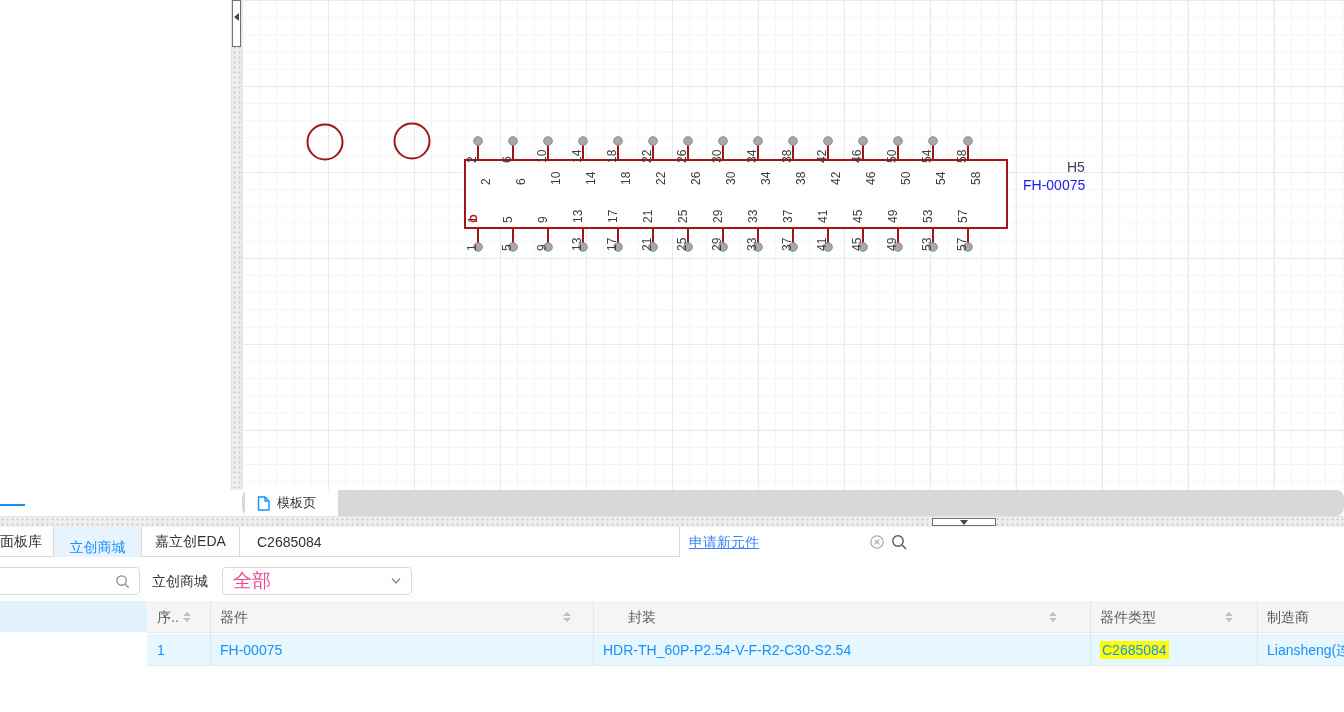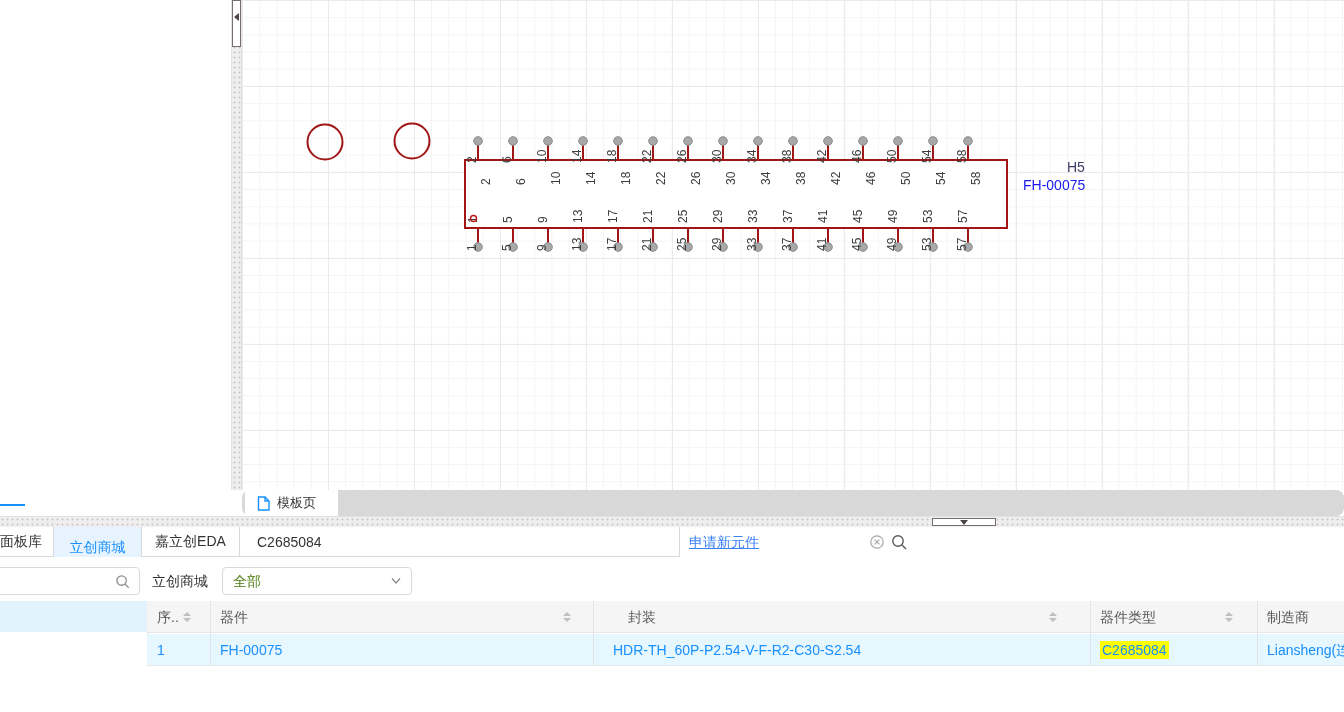--- a/index.html
+++ b/index.html
@@ -67,21 +67,21 @@
     font-size:14px; color:#3b82f6; text-decoration:underline; cursor:pointer; }
 
   .row2-input { position:absolute; left:-8px; top:40px; width:148px; height:28px;
     border:1px solid #d9d9d9; border-radius:4px; background:#fff; }
   .row2-input input { position:absolute; left:8px; top:0; width:100px; height:26px; border:none; outline:none;
     font-size:13px; font-family:inherit; }
   .icon-search2 { position:absolute; right:9px; top:6px; width:15px; height:15px; }
   .filter-label { position:absolute; left:152px; top:40px; height:28px; line-height:28px; font-size:14px; color:#333; }
   .filter-select { position:absolute; left:222px; top:40px; width:190px; height:28px;
     border:1px solid #d9d9d9; border-radius:4px; background:#fff; cursor:pointer; }
-  .filter-select .sel-text { position:absolute; left:10px; top:0; height:26px; line-height:26px; font-size:14px; color:#4d7c0f; }
+  .filter-select .sel-text { position:absolute; left:10px; top:0; height:26px; line-height:26px; font-size:19px; color:#ec4899; }
   .chevron { position:absolute; right:10px; top:9px; width:10px; height:8px; }
 
   .left-list-sel { position:absolute; left:0; top:74px; width:147px; height:31px; background:#e2f3fe; cursor:pointer; }
 
   .table { position:absolute; left:147px; top:74px; width:1250px; height:65px; font-size:14px; }
   .thead { position:absolute; left:0; top:0; width:1250px; height:32px; background:#f5f5f5;
     border-bottom:1px solid #e8e8e8; color:#595959; }
   .th { position:absolute; top:0; height:32px; line-height:32px; padding-left:10px; white-space:nowrap; }
   .trow { position:absolute; left:0; top:33px; width:1250px; height:32px; background:#e6f7ff;
     border-bottom:1px solid #e8e8e8; color:#1890ff; }
@@ -383,21 +383,21 @@
             <div class="dn"></div>
           </div>
         <div class="sort-icon" style="left:1078px;">
             <div class="up"></div>
             <div class="dn"></div>
           </div>
       </div>
       <div class="trow">
         <div class="td" style="left:0px; width:63px;">1</div>
         <div class="td" style="left:63px; width:383px;">FH-00075</div>
-        <div class="td" style="left:456px; width:497px;">HDR-TH_60P-P2.54-V-F-R2-C30-S2.54</div>
+        <div class="td" style="left:446px; width:497px;">HDR-TH_60P-P2.54-V-F-R2-C30-S2.54</div>
         <div class="td" style="left:943px; width:167px;"><span class="hl">C2685084</span></div>
         <div class="td" style="left:1110px; width:140px;">Liansheng(连</div>
       </div>
       <div class="col-div" style="left:63px;"></div>
       <div class="col-div" style="left:446px;"></div>
       <div class="col-div" style="left:943px;"></div>
       <div class="col-div" style="left:1110px;"></div>
     </div>
   </div>
 </div>

